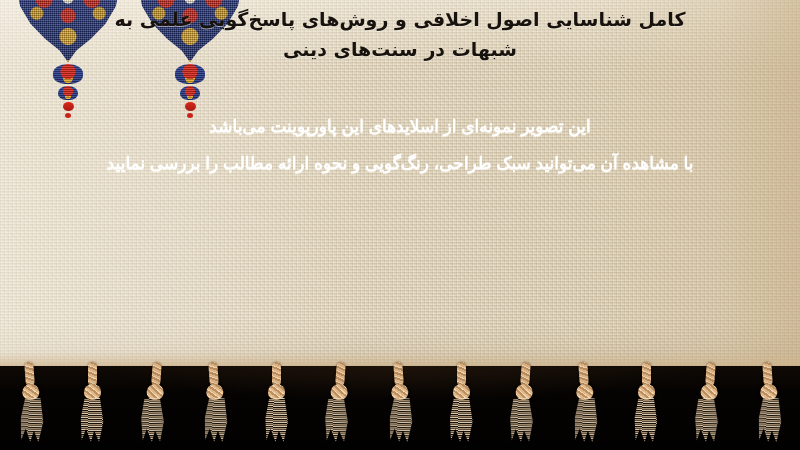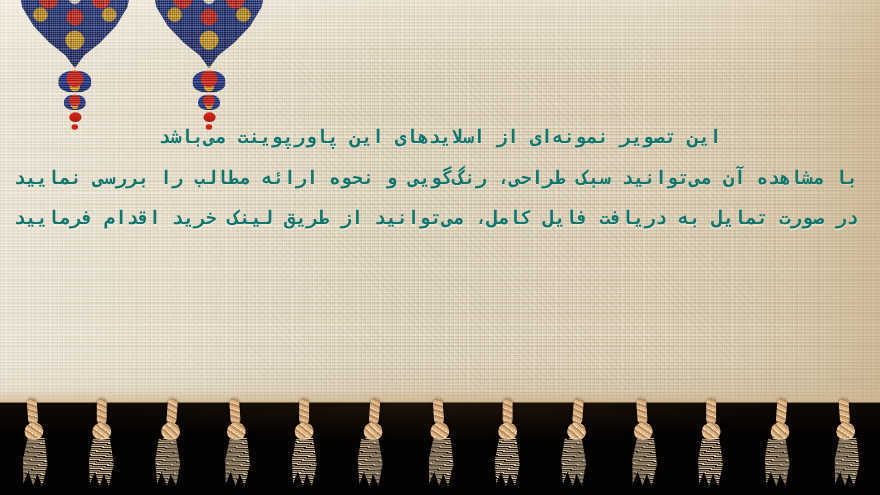--- a/index.html
+++ b/index.html
@@ -233,25 +233,25 @@
   }
   .title-line.l2 { padding-right:0; }
 
   .body-block {
     position:absolute;
     top:108px; left:50%;
     transform:translateX(-50%);
     width:760px;
   }
   .body-line {
-    font-family:Liberation Mono, monospace;
+    font-family:Liberation Sans, sans-serif;
     font-size:17px;
     font-weight:700;
     line-height:37px;
-    color:#0f766e;
+    color:#ffffff;
     text-shadow:0 1px 0 rgba(255,253,246,0.40);
     white-space:nowrap;
   }
 </style>
 </head>
 <body>
 
 <div id="slide">
 
   <div class="fabric"></div>
@@ -278,25 +278,28 @@
     <div class="pendant" style="top:118px;">
       <div class="bead b1"></div>
       <div class="bead b2"></div>
       <div class="bead b3"></div>
       <div class="bead b4"></div>
     </div>
   </div>
 
   <div class="text-layer">
 
+    <div class="title-block">
+      <div class="title-line l1">کامل شناسایی اصول اخلاقی و روش‌های پاسخ‌گویی علمی به</div>
+      <div class="title-line l2">شبهات در سنت‌های دینی</div>
+    </div>
 
     <div class="body-block">
       <div class="body-line">این تصویر نمونه‌ای از اسلایدهای این پاورپوینت می‌باشد</div>
       <div class="body-line">با مشاهده آن می‌توانید سبک طراحی، رنگ‌گویی و نحوه ارائه مطالب را بررسی نمایید</div>
-      <div class="body-line">در صورت تمایل به دریافت فایل کامل، می‌توانید از طریق لینک خرید اقدام فرمایید</div>
     </div>
 
   </div>
 
   <div class="fringe-zone">
     <div id="tassels">
         <div class="tassel" style="left: 13.7692px; transform: rotate(-4deg);">
           <div class="cord"></div>
           <div class="knot"></div>
           <div class="skirt" style="transform: rotate(5.6deg);"></div>

